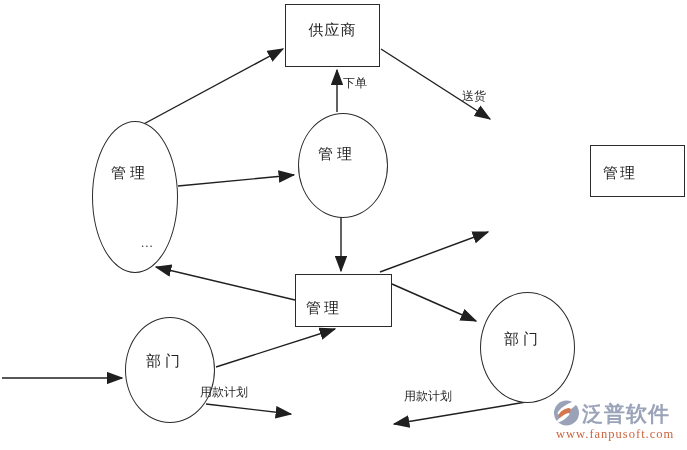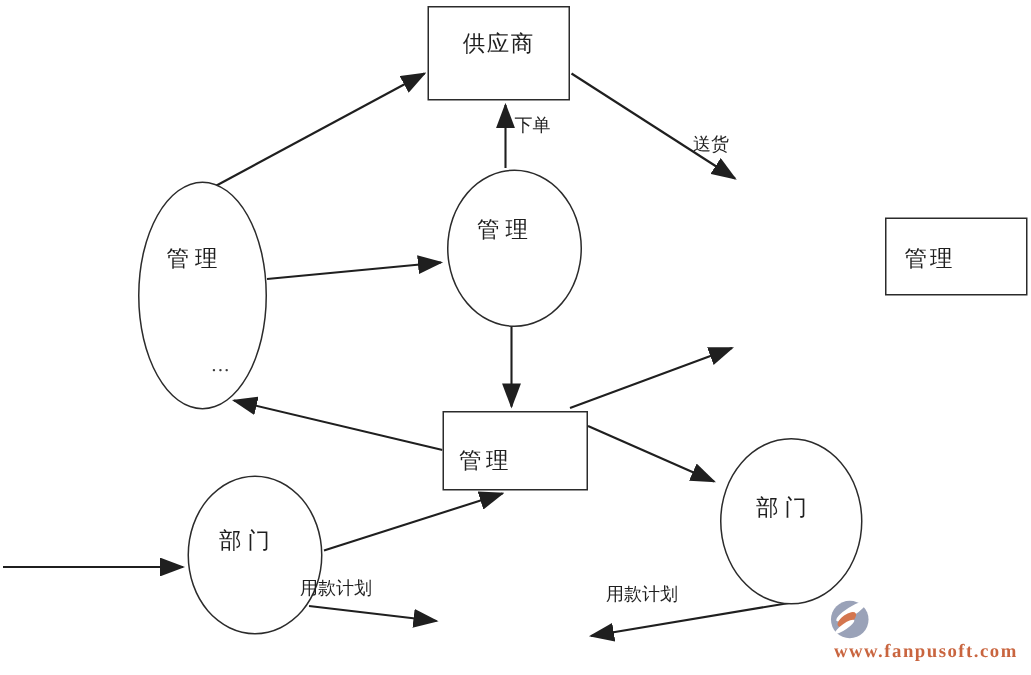--- a/index.html
+++ b/index.html
@@ -24,21 +24,21 @@
   .dots { position:absolute; font-size:13px; color:#3a3a3a; line-height:1; letter-spacing:1px; }
   .watermark { position:absolute; left:553px; top:400px; width:134px; }
   .wm-row { display:flex; align-items:center; }
   .wm-brand {
     font-family:"Liberation Sans","DejaVu Sans",sans-serif;
     font-weight:bold; font-size:21px; color:#9aa3b8;
     letter-spacing:1px; line-height:1; white-space:nowrap;
   }
   .wm-url {
     font-family:"Liberation Serif","DejaVu Serif",serif;
-    font-weight:bold; font-size:12.5px; color:#c9653f;
+    font-weight:normal; font-size:12.5px; color:#c9653f;
     letter-spacing:1px; line-height:1; margin-top:2px; padding-left:3px; white-space:nowrap;
   }
 </style>
 </head>
 <body>
 
 <div class="stage">
 
   <svg class="edges" width="687" height="450" viewBox="0 0 687 450">
     <defs>
@@ -97,17 +97,18 @@
   <span class="elabel" style="left:404px;top:390px">用款计划</span>
 
   <div class="watermark">
     <div class="wm-row">
       <svg width="27" height="26" viewBox="0 0 28 27" style="margin-right:2px">
         <circle cx="14" cy="13.5" r="13" fill="#9aa2b8"></circle>
         <ellipse cx="15" cy="8" rx="12" ry="3.2" transform="rotate(-32 15 8)" fill="#ffffff"></ellipse>
         <ellipse cx="12" cy="13.5" rx="7.5" ry="3.4" transform="rotate(-35 12 13.5)" fill="#d4764f"></ellipse>
         <ellipse cx="10.5" cy="18.5" rx="8" ry="2" transform="rotate(-35 10.5 18.5)" fill="#ffffff"></ellipse>
       </svg>
+      <span class="wm-brand">泛普软件</span>
     </div>
     <div class="wm-url">www.fanpusoft.com</div>
   </div>
 
 </div>
 
 </body></html>

